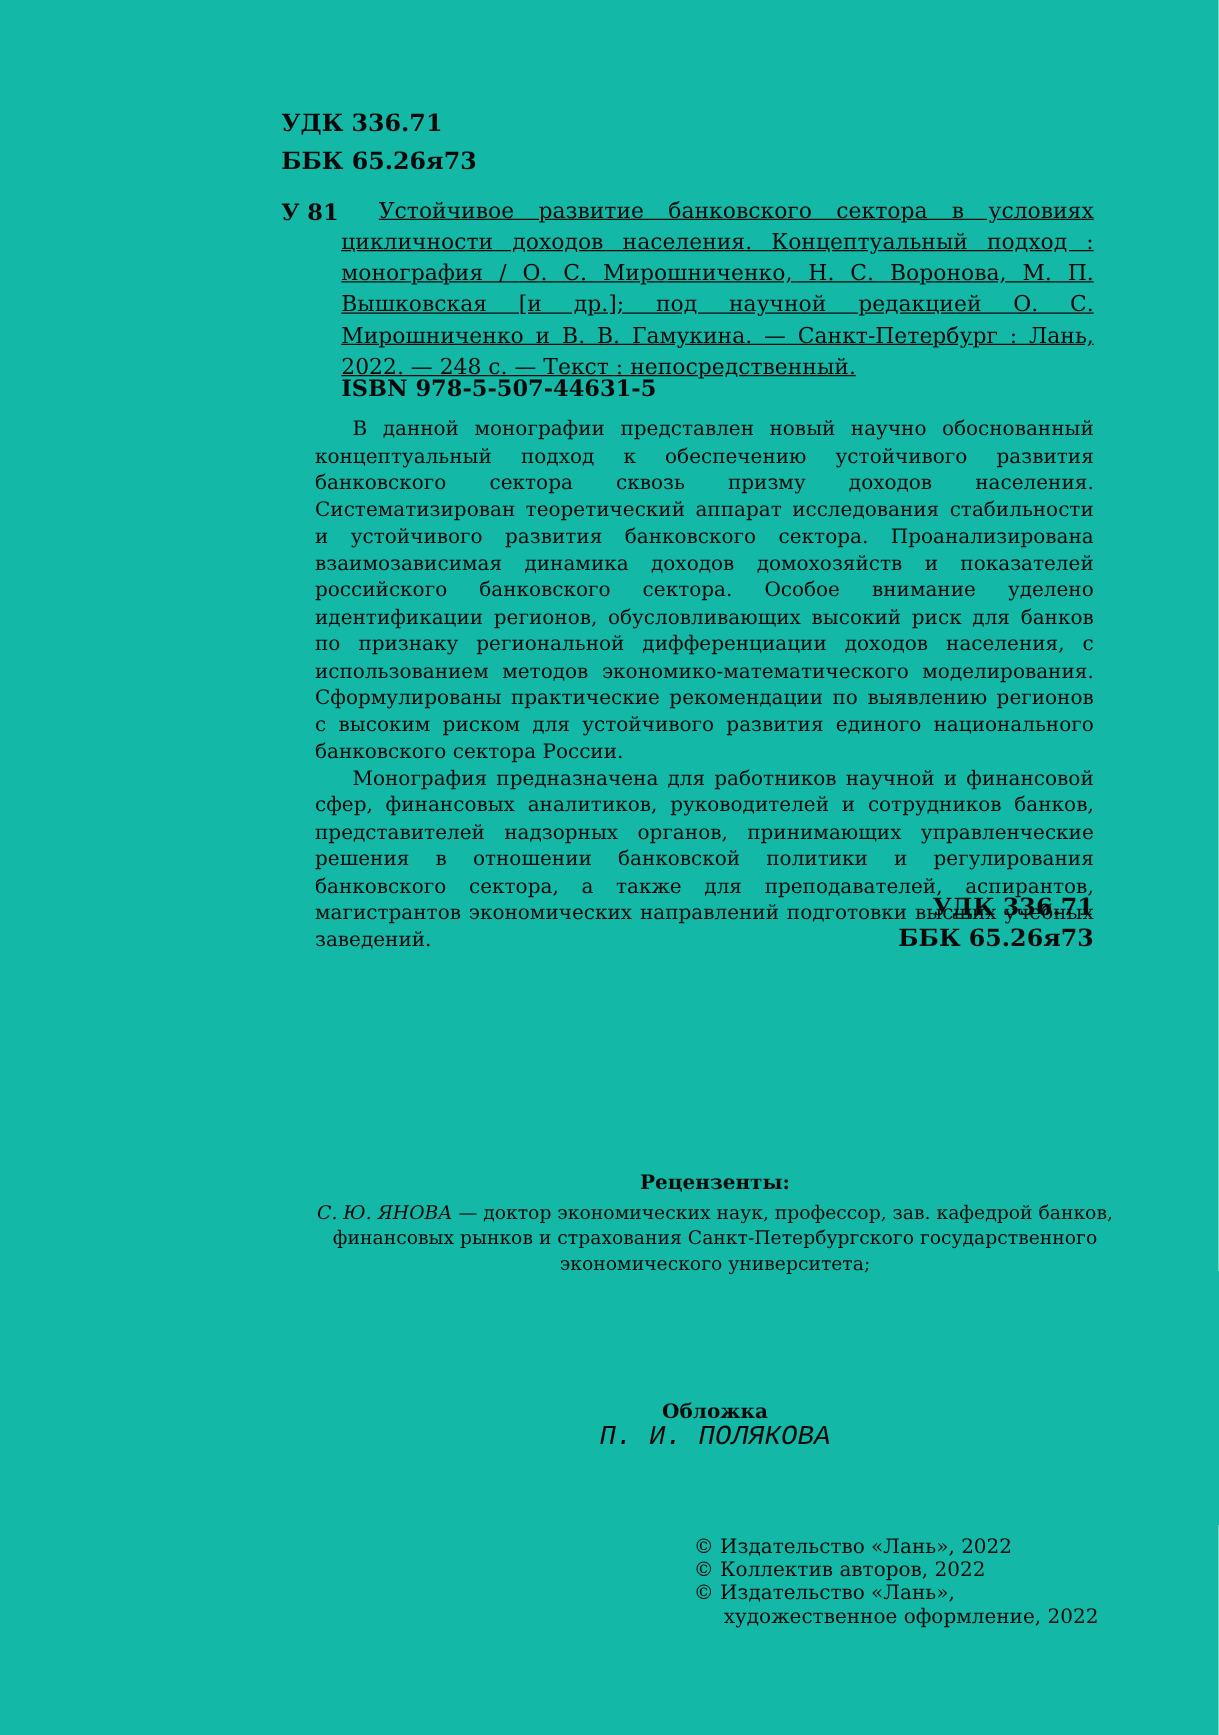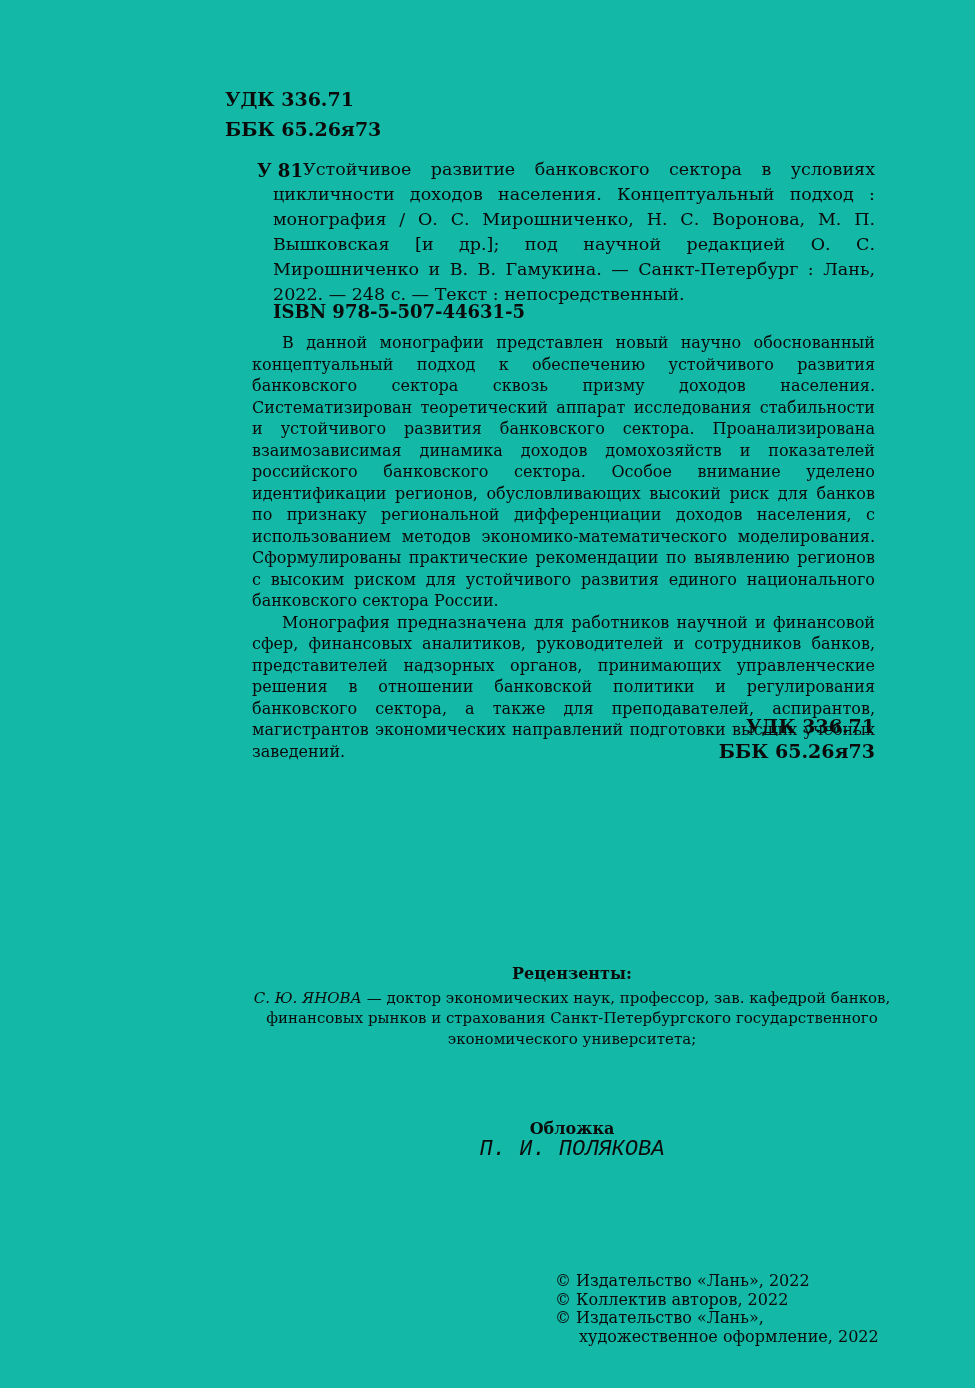--- a/index.html
+++ b/index.html
@@ -20,26 +20,25 @@
 
   .udk-top {
     left: 225px; top: 84px;
     font-size: 19px; font-weight: bold; line-height: 30px;
     white-space: nowrap;
   }
   .author-sign {
     left: 225px; top: 160px;
     font-size: 18px; font-weight: bold;
     white-space: nowrap;
-    margin-left: 32px;
   }
   .bib {
     left: 273px; top: 157px; width: 602px;
     font-size: 17.5px; line-height: 25px;
-    text-align: justify; text-indent: 30px;
+    text-align: justify; text-indent: 30px; text-decoration: underline;
   }
   .isbn {
     left: 273px; top: 301px;
     font-size: 18px; font-weight: bold;
     white-space: nowrap;
   }
   .annotation {
     left: 252px; top: 332px; width: 623px;
     font-size: 16px; line-height: 21.5px;
     text-align: justify;
@@ -55,34 +54,34 @@
     left: 252px; top: 808px; width: 640px;
     font-size: 16px; font-weight: bold; line-height: 23px;
     text-align: center;
   }
   .reviewers {
     left: 250px; top: 936px; width: 644px;
     font-size: 15px; line-height: 20.5px;
     text-align: center;
   }
   .reviewers .rev-heading {
-    font-size: 16px; font-weight: bold; margin-bottom: 3px; margin-top: 28px;
+    font-size: 16px; font-weight: bold; margin-bottom: 3px;
   }
   .reviewers p { margin: 0; }
   .rev-name { font-style: italic; }
 
   .cover {
     left: 252px; top: 1118px; width: 640px;
     text-align: center; line-height: 21px;
   }
   .cover .cover-heading { font-size: 16px; font-weight: bold; }
   .cover .cover-name { font-size: 22px; font-style: italic; font-family: Liberation Mono, monospace; }
 
   .copyright {
-    left: 555px; top: 1272px;
+    left: 555px; top: 1228px;
     font-size: 16px; line-height: 18.5px;
     white-space: nowrap;
   }
   .copyright .indent { padding-left: 24px; }
 </style>
 </head>
 <body>
 
 <div class="page">
 

